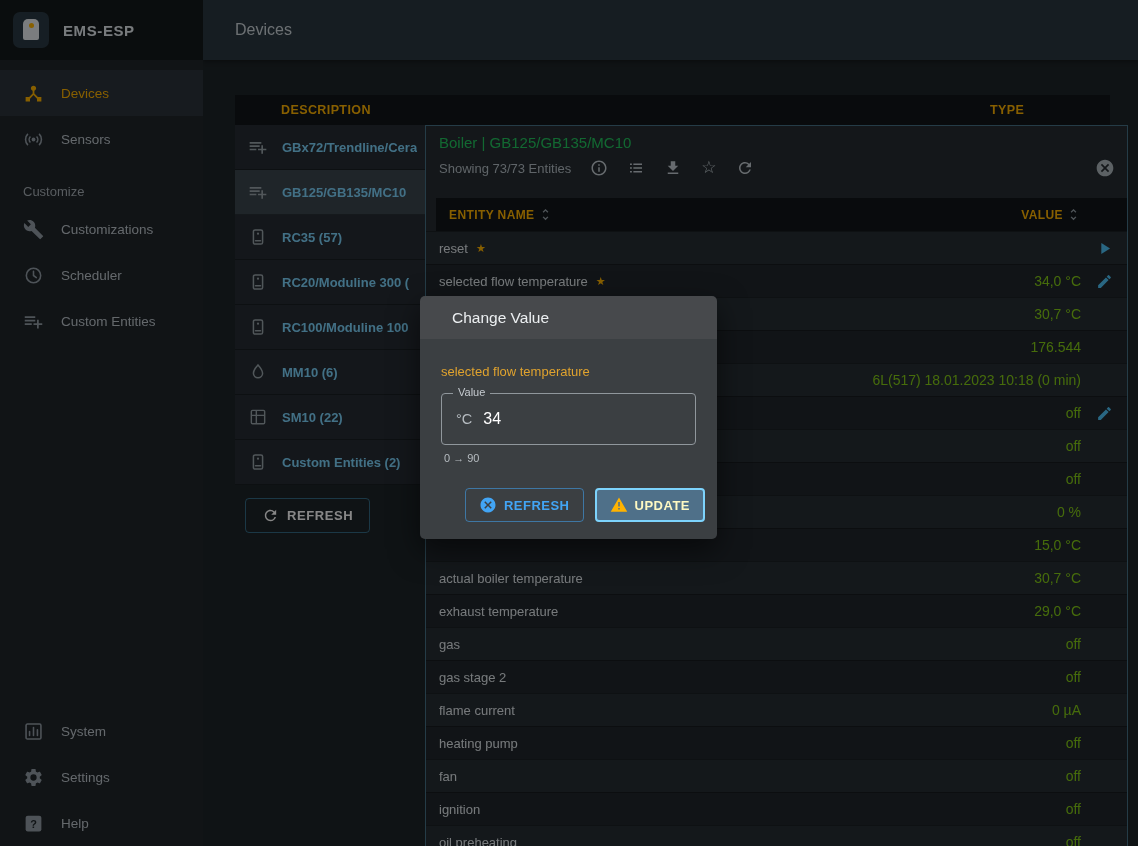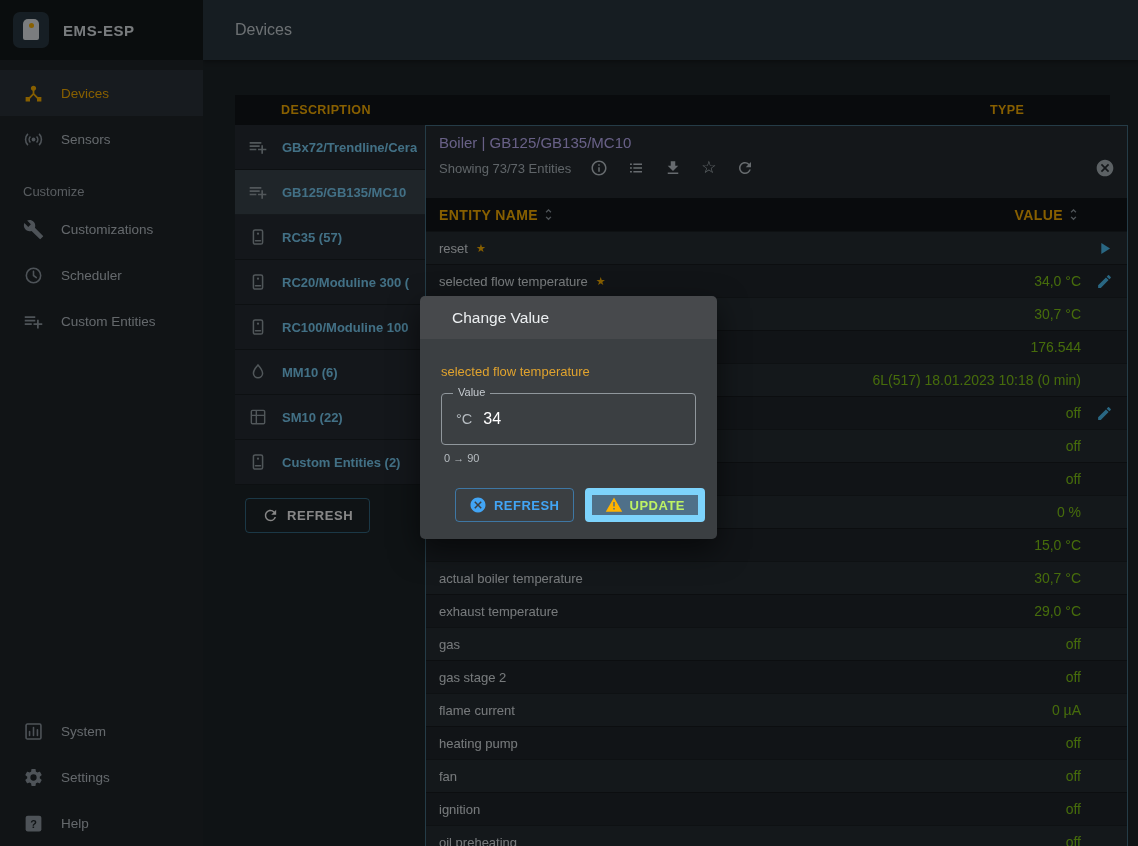--- a/index.html
+++ b/index.html
@@ -45,30 +45,30 @@
   .refresh-btn{margin-top:13px;margin-left:10px;display:inline-flex;align-items:center;gap:8px;height:35px;
                padding:0 16px;border:1px solid rgba(79,195,247,.45);border-radius:4px;background:transparent;
                color:#ffffff;font-size:13px;font-weight:bold;letter-spacing:.6px;cursor:pointer;
                font-family:"Liberation Sans",sans-serif;text-align:center;}
   .refresh-btn .icon{width:17px;height:17px;}
 
   
   .panel{position:absolute;left:425px;top:125px;width:703px;height:721px;background:#262d32;
          border:1px solid rgba(96,170,205,.55);border-bottom:none;z-index:3;overflow:hidden;box-sizing:border-box;}
   .panel-head{height:64px;padding:8px 12px 0 13px;}
-  .panel-title{color:#c4b5fd;font-size:15px;font-weight:500;}
+  .panel-title{color:#22c55e;font-size:15px;font-weight:500;}
   .panel-toolbar{margin-top:7px;display:flex;align-items:center;}
   .panel-sub{color:#b4bdc4;font-size:13px;}
   .tb-icons{display:flex;align-items:center;gap:19px;margin-left:19px;color:#c3cbd1;}
   .tb-icons .icon{width:18px;height:18px;cursor:pointer;}
   .star-outline{font-size:17px;line-height:18px;cursor:pointer;color:#c3cbd1;}
   .panel-close{margin-left:auto;width:20px;height:20px;color:#aeb7bd;cursor:pointer;}
   .egrid{display:grid;grid-template-columns:1fr auto 46px;align-items:center;}
-  .ehead{height:33px;background:#11151a;color:#ffb300;font-size:14px;font-weight:bold;letter-spacing:.4px;
-         padding-left:13px;}
+  .ehead{height:33px;background:#11151a;color:#ffb300;font-size:12px;font-weight:bold;letter-spacing:.4px;
+         padding-left:13px;margin-left:10px;}
   .ehead .hcell{display:flex;align-items:center;gap:3px;}
   .ehead .hcell.right{justify-content:flex-end;}
   .ehead .icon{width:15px;height:15px;color:#97a1a8;}
   .erow{height:32px;padding-left:13px;border-top:1px solid rgba(0,0,0,.28);cursor:pointer;}
   .erows .erow:nth-child(odd){background:#272e34;}
   .erows .erow:nth-child(even){background:#21272c;}
   .ename{font-size:13px;color:#dfe5e9;display:flex;align-items:center;gap:8px;white-space:nowrap;overflow:hidden;}
   .star{color:#ffb300;font-size:11px;}
   .star::before{content:"\2605";}
   .eval{font-size:14px;color:#84cc16;justify-self:end;white-space:nowrap;}
@@ -91,21 +91,21 @@
   .dunit{color:#b6bcc1;font-size:14.5px;}
   .vinput{flex:1;background:transparent;border:none;outline:none;color:#ffffff;font-size:16px;
           font-family:"Liberation Sans",sans-serif;min-width:0;}
   .dhelper{margin:7px 0 0 3px;font-size:11px;color:#b6bcc1;}
   .dactions{background:#3b3f42;display:flex;justify-content:flex-end;gap:11px;padding:14px 12px 17px;}
   .btn{display:inline-flex;align-items:center;gap:7px;height:34px;padding:0 13px;border-radius:4px;
        font-size:13px;font-weight:bold;letter-spacing:.5px;cursor:pointer;
        font-family:"Liberation Sans",sans-serif;}
   .btn .icon{width:18px;height:18px;}
   .btn-cancel{background:transparent;border:1px solid rgba(66,165,245,.55);color:#42a5f5;}
-  .btn-update{background:#4f7089;border:7px solid #7dd3fc;color:#bef264;}
+  .btn-update{background:#4f7089;border:2px solid #7dd3fc;color:#fef9c3;}
 </style>
 </head>
 <body>
 
 <aside class="sidebar">
   <div class="logo">
     <span class="logo-badge">
       <span class="logo-boiler">
           <span class="logo-dot"></span>
         </span>

